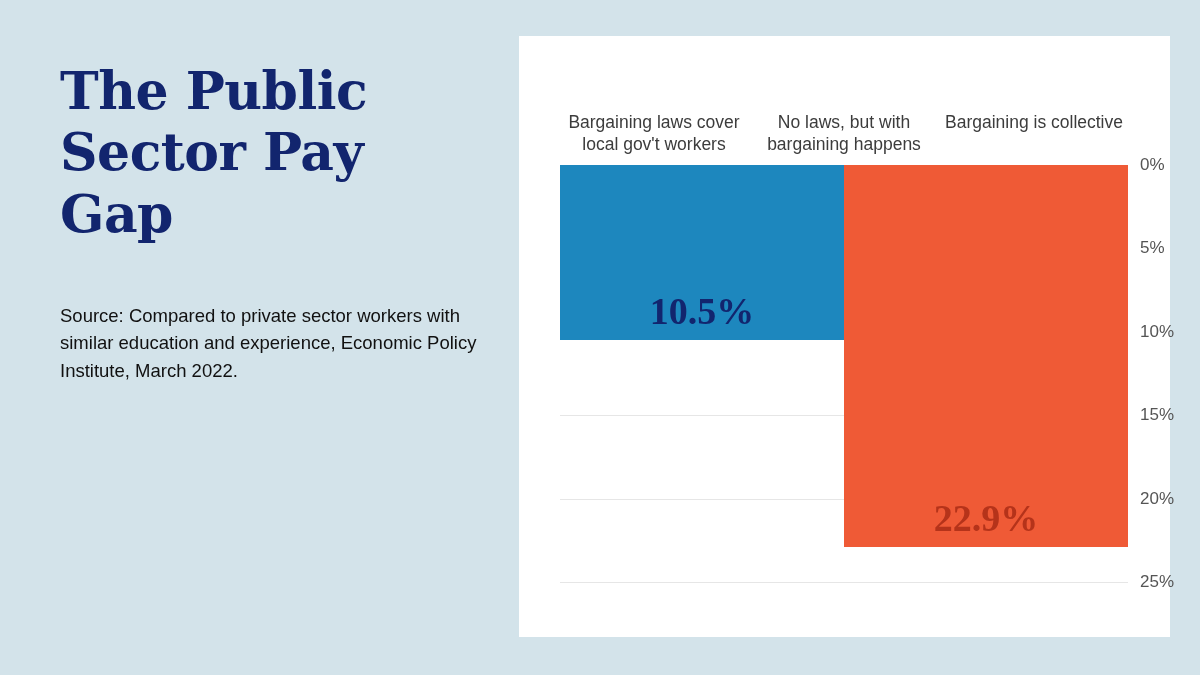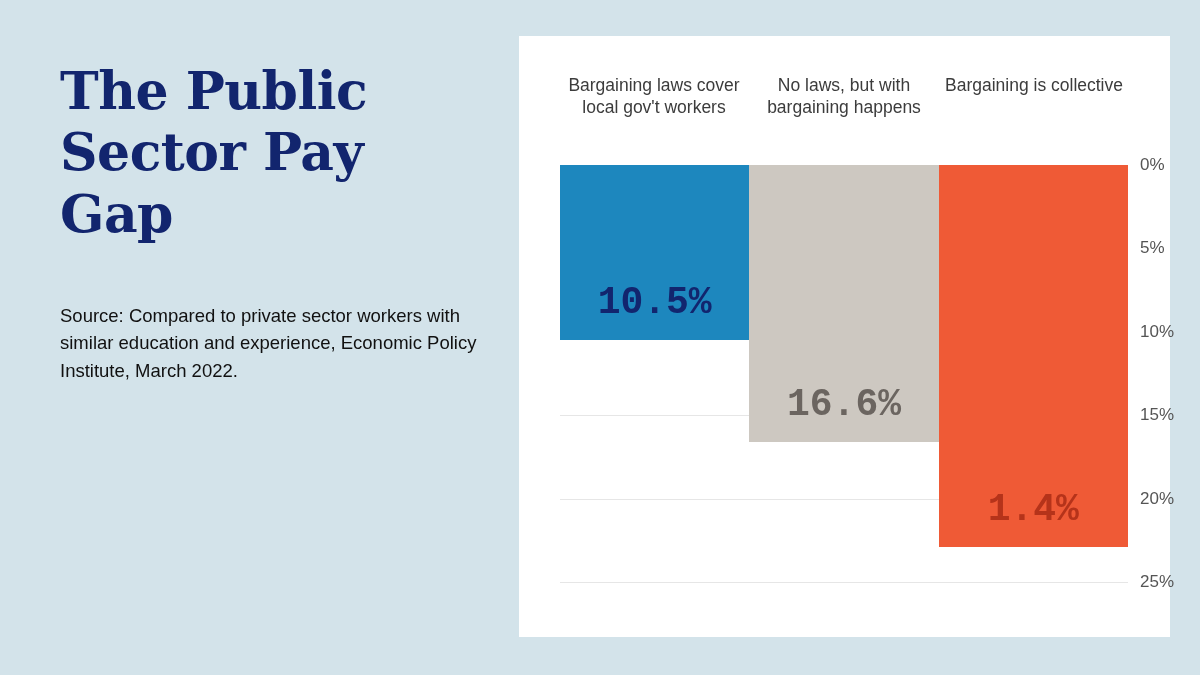--- a/index.html
+++ b/index.html
@@ -75,20 +75,21 @@
     height: 80px;
     display: flex;
   }
   .col-header {
     flex: 1 1 0;
     text-align: center;
     font-size: 17.5px;
     line-height: 1.28;
     color: #3c3c3c;
     padding: 0 4px;
+    margin-top: 37px;
   }
 
   
   .plot {
     position: absolute;
     left: 41px;
     top: 129px;
     width: 568px;
     height: 442px;
   }
@@ -125,25 +126,25 @@
   .bar {
     position: absolute;
     left: 0;
     top: 0;
     width: 100%;
     display: flex;
     align-items: flex-end;
     justify-content: center;
   }
   .bar-label {
-    font-family: Liberation Mono, monospace;
+    font-family: Liberation Serif, serif;
     font-weight: bold;
     font-size: 38px;
     line-height: 1;
-    padding-bottom: 18px;
+    padding-bottom: 10px;
     white-space: nowrap;
   }
 
   
   .y-axis {
     position: absolute;
     left: 613px;
     top: 129px;
     width: 40px;
     height: 442px;
@@ -186,27 +187,22 @@
           <div class="gridline" style="top:417px"></div>
         </div>
 
         <div class="bars">
           <div class="bar-slot">
             <div class="bar" style="height:175px; background:#1d87be;">
               <span class="bar-label" style="color:#12256e;">10.5%</span>
             </div>
           </div>
           <div class="bar-slot">
-            <div class="bar" style="height:277px; background:#cdc8c1;">
-              <span class="bar-label" style="color:#6b6560;">16.6%</span>
-            </div>
-          </div>
-          <div class="bar-slot">
             <div class="bar" style="height:382px; background:#ef5a36;">
-              <span class="bar-label" style="color:#b5331a;">1.4%</span>
+              <span class="bar-label" style="color:#b5331a;">22.9%</span>
             </div>
           </div>
         </div>
       </div>
 
       <div class="y-axis">
         <div class="y-tick" style="top:0px">0%</div>
         <div class="y-tick" style="top:83px">5%</div>
         <div class="y-tick" style="top:167px">10%</div>
         <div class="y-tick" style="top:250px">15%</div>

